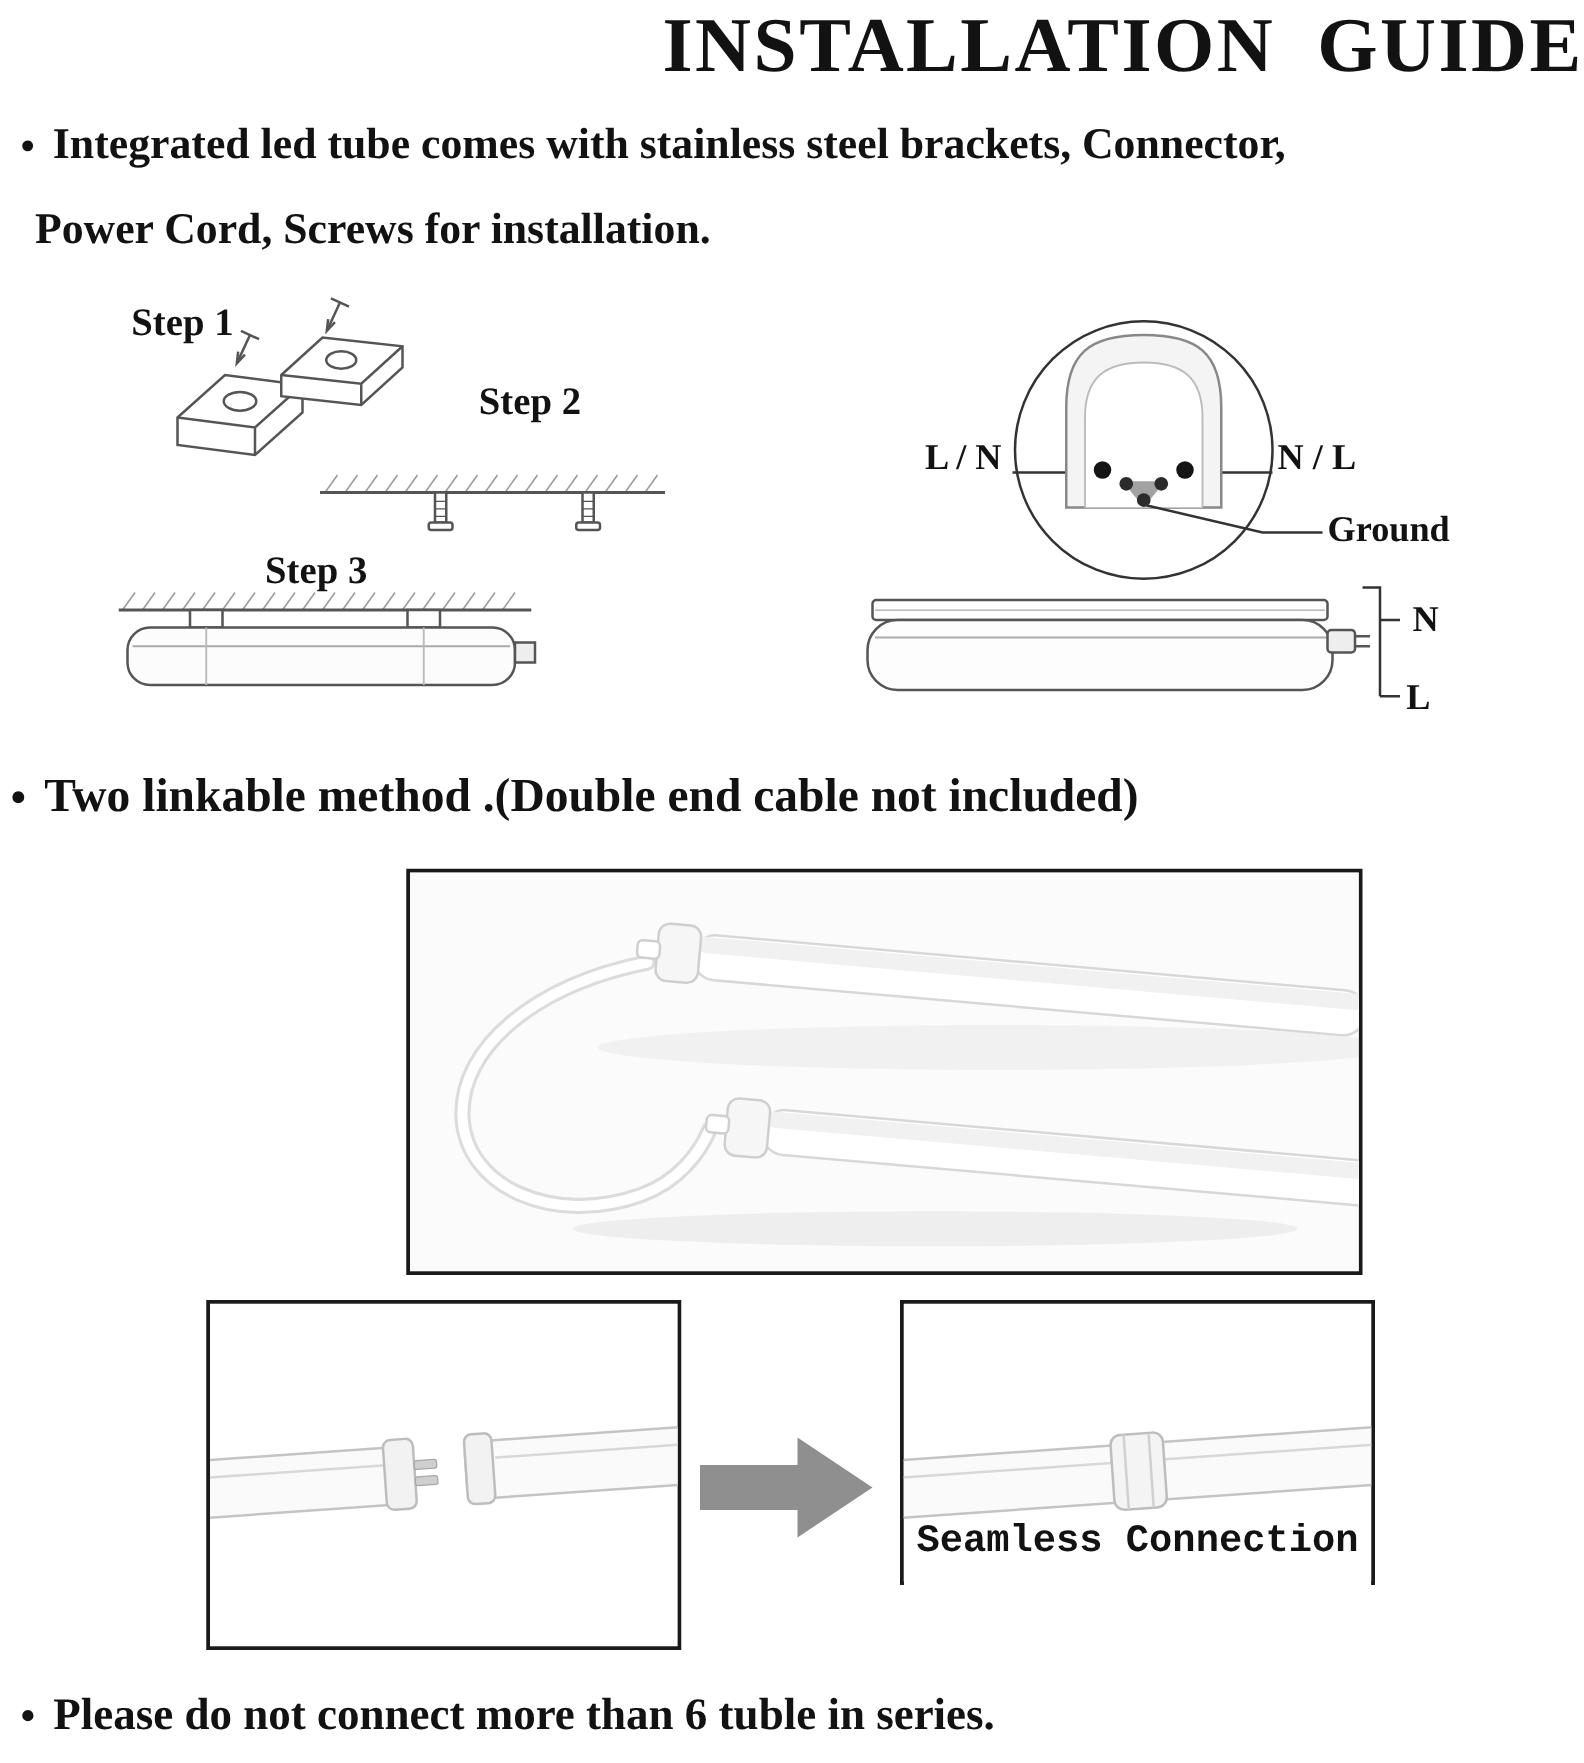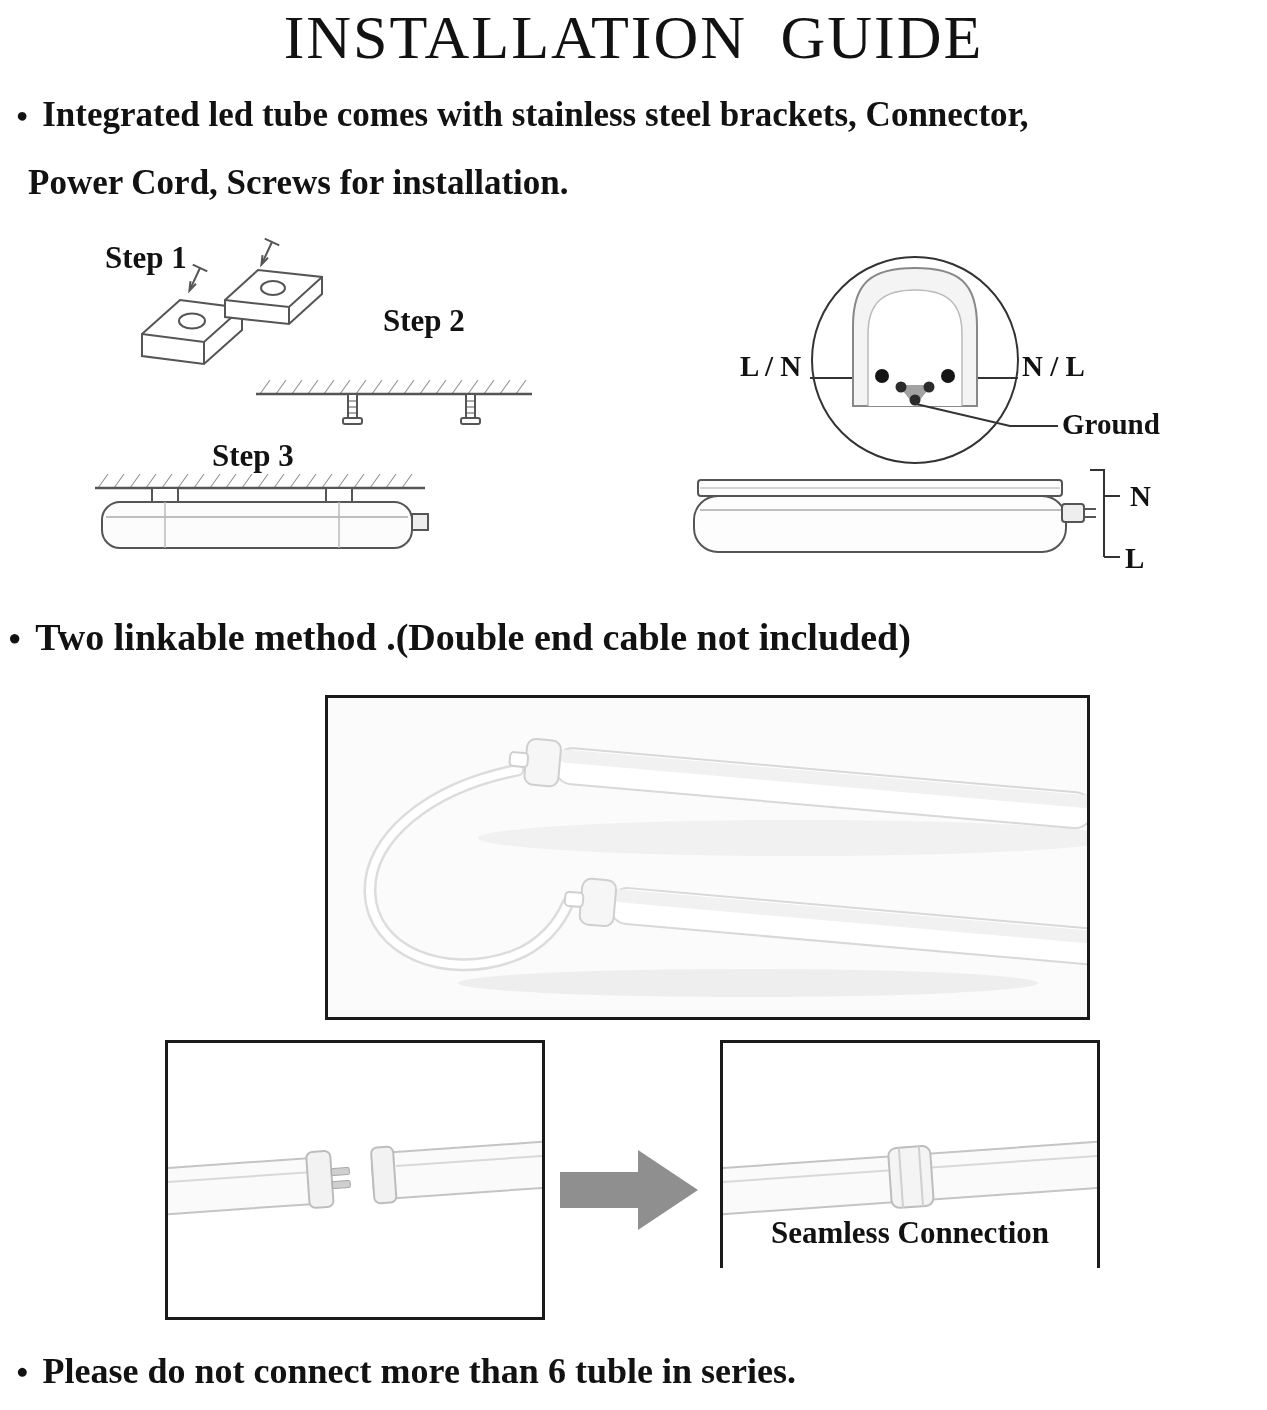--- a/index.html
+++ b/index.html
@@ -3,22 +3,22 @@
 <meta charset="utf-8">
 <style>
   * { margin:0; padding:0; box-sizing:border-box; }
   html,body { background:#ffffff; }
   .page {
     position:relative; width:1267px; height:1410px; background:#ffffff;
     font-family:"Liberation Serif","DejaVu Serif",serif; color:#121212; overflow:hidden;
   }
   .abs { position:absolute; }
   .title {
-    top:2px; left:0; width:100%; text-align:center;
-    font-size:62px; font-weight:normal; letter-spacing:2px; word-spacing:16px;
+    top:2px; left:0; width:100%; text-align:right;
+    font-size:62px; font-weight:bold; letter-spacing:2px; word-spacing:16px;
   }
   .bullet-line { position:absolute; font-weight:bold; white-space:nowrap; }
   .dot { display:inline-block; font-size:0.58em; vertical-align:0.22em; margin-right:14px; }
   .lbl { position:absolute; font-weight:bold; white-space:nowrap; }
   .frame { position:absolute; border:3px solid #1a1a1a; background:#ffffff; }
   .seamless-label {
     position:absolute; left:0; right:0; bottom:14px; text-align:center;
     font-weight:bold; font-size:31px; white-space:nowrap;
   }
 </style>
@@ -154,21 +154,21 @@
         <rect x="205" y="106" width="22" height="56" rx="6" fill="#f2f2f2" stroke="#bdbdbd" stroke-width="2"></rect>
         <line x1="229" y1="126" x2="398" y2="126" stroke="#d8d8d8" stroke-width="2"></line>
       </g>
     </svg>
   </div>
 
   <svg class="abs" style="left:560px;top:1148px;" width="140" height="84" viewBox="0 0 140 84">
     <polygon points="0,24 78,24 78,2 138,42 78,82 78,60 0,60" fill="#8f8f8f"></polygon>
   </svg>
 
-  <div class="frame" style="left:720px;top:1040px;width:380px;height:228px;">
+  <div class="frame" style="left:720px;top:1040px;width:380px;height:228px;font-family:Liberation Mono, monospace;">
     <svg width="374" height="274" viewBox="0 0 374 274">
       <rect x="0" y="0" width="374" height="274" fill="#ffffff"></rect>
       <g transform="rotate(-4 187 135)">
         <rect x="-20" y="112" width="420" height="46" rx="10" fill="#fafafa" stroke="#c4c4c4" stroke-width="2"></rect>
         <line x1="-18" y1="126" x2="398" y2="126" stroke="#d8d8d8" stroke-width="2"></line>
         <rect x="167" y="104" width="42" height="60" rx="8" fill="#f4f4f4" stroke="#bdbdbd" stroke-width="2"></rect>
         <line x1="178" y1="104" x2="178" y2="164" stroke="#d0d0d0" stroke-width="2"></line>
         <line x1="198" y1="104" x2="198" y2="164" stroke="#d0d0d0" stroke-width="2"></line>
       </g>
     </svg>

